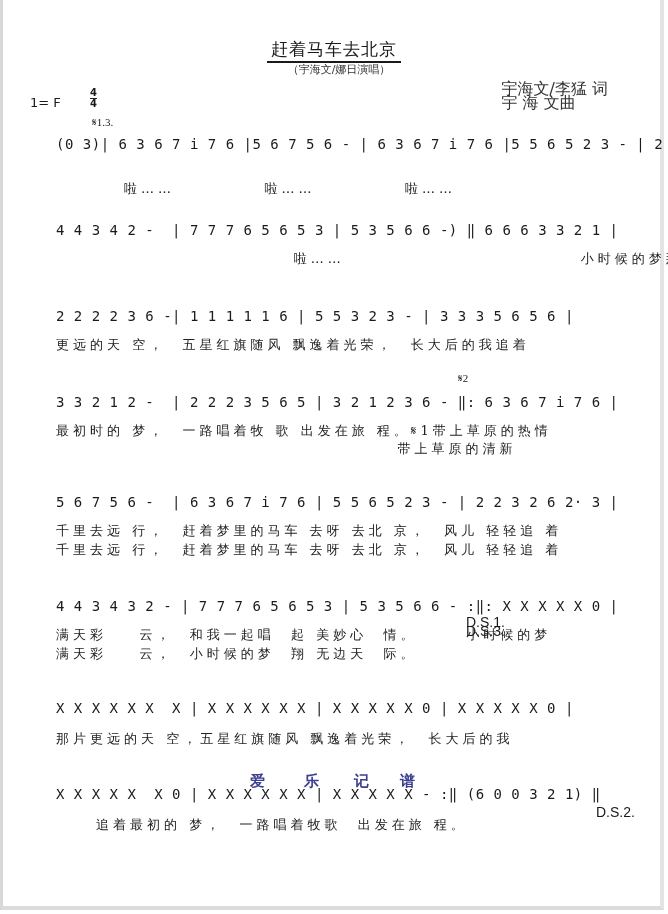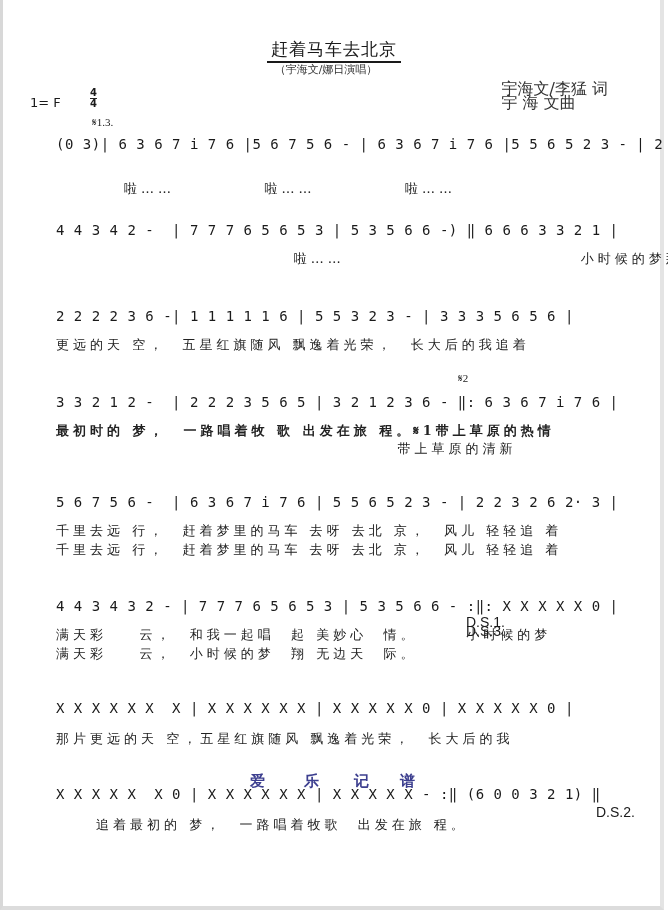--- a/index.html
+++ b/index.html
@@ -3,21 +3,21 @@
 <meta charset="utf-8">
 <style>
   html, body { margin:0; padding:0; background:#ffffff; }
   body { width:668px; height:914px; position:relative; overflow:hidden;
          font-family:"DejaVu Sans","Liberation Sans",sans-serif; color:#1a1a1a; }
   .frame { position:absolute; left:0; top:0; width:664px; height:910px;
            border-left:3px solid #d8d8d8; border-right:4px solid #e4e4e4; border-bottom:4px solid #dcdcdc; box-sizing:border-box; }
   .title { position:absolute; left:0; width:668px; top:38px; text-align:center;
            font-family:"DejaVu Serif","Liberation Serif",serif; font-weight:normal; font-size:17px; letter-spacing:1px; }
   .title span { border-bottom:2px solid #1a1a1a; padding:0 4px 2px 4px; }
-  .subtitle { position:absolute; left:0; width:652px; top:62px; text-align:center; font-size:11px; color:#333; }
+  .subtitle { position:absolute; left:0; width:652px; top:62px; text-align:center; font-size:11px; color:#333;padding-left:13px; }
   .credits { position:absolute; right:60px; top:82px; font-size:16px; line-height:14px; text-align:left; color:#333; }
   .key { position:absolute; left:30px; top:95px; font-size:13px; }
   .frac { position:absolute; left:90px; top:88px; font-size:10px; line-height:10px; text-align:center; font-weight:bold; }
   .frac div:first-child { border-bottom:1px solid #222; }
   .notes { position:absolute; left:56px; white-space:pre; font-family:"DejaVu Sans Mono","Liberation Mono",monospace; font-size:14px; letter-spacing:0.5px; }
   .lyric { position:absolute; left:56px; white-space:pre; font-family:"DejaVu Serif","Liberation Serif",serif; font-size:13px; letter-spacing:4px; color:#222; }
   .mark { position:absolute; font-size:11px; font-family:"Liberation Serif",serif; }
   .small { position:absolute; font-size:14px; font-family:"Liberation Sans",sans-serif; line-height:9px; }
   .watermark { position:absolute; top:772px; font-size:15px; font-weight:bold; color:#3d3f8f; font-family:"DejaVu Sans",sans-serif; }
 </style>
@@ -43,21 +43,21 @@
 <div class="lyric" style="top:180px;left:100px;margin-left:24px;">啦……           啦……           啦……</div>
 
 <div class="notes" style="top:222px;text-align:right;">4 4 3 4 2 -  | 7 7 7 6 5 6 5 3 | 5 3 5 6 6 -) ‖ 6 6 6 3 3 2 1 |</div>
 <div class="lyric" style="top:250px;left:180px;">              啦……                             小时候的梦那片</div>
 
 <div class="notes" style="top:308px;">2 2 2 2 3 6 -| 1 1 1 1 1 6 | 5 5 3 2 3 - | 3 3 3 5 6 5 6 |</div>
 <div class="lyric" style="top:336px;">更远的天 空，  五星红旗随风 飘逸着光荣，  长大后的我追着</div>
 
 <div class="mark" style="left:458px;top:372px;">𝄋2</div>
 <div class="notes" style="top:394px;">3 3 2 1 2 -  | 2 2 2 3 5 6 5 | 3 2 1 2 3 6 - ‖: 6 3 6 7 i 7 6 |</div>
-<div class="lyric" style="top:422px;font-weight:bold;">最初时的 梦，  一路唱着牧 歌 出发在旅 程。𝄋1带上草原的热情</div>
+<div class="lyric" style="top:422px;">最初时的 梦，  一路唱着牧 歌 出发在旅 程。𝄋1带上草原的热情</div>
 <div class="lyric" style="top:440px;">                                          带上草原的清新</div>
 
 <div class="notes" style="top:494px;">5 6 7 5 6 -  | 6 3 6 7 i 7 6 | 5 5 6 5 2 3 - | 2 2 3 2 6 2· 3 |</div>
 <div class="lyric" style="top:522px;">千里去远 行，  赶着梦里的马车 去呀 去北 京，  风儿 轻轻追 着</div>
 <div class="lyric" style="top:541px;">千里去远 行，  赶着梦里的马车 去呀 去北 京，  风儿 轻轻追 着</div>
 
 <div class="notes" style="top:598px;">4 4 3 4 3 2 - | 7 7 7 6 5 6 5 3 | 5 3 5 6 6 - :‖: X X X X X 0 |</div>
 <div class="small" style="left:466px;top:618px;">D.S.1.</div>
 <div class="small" style="left:466px;top:627px;">D.S.3.</div>
 <div class="lyric" style="top:626px;">满天彩    云，  和我一起唱  起 美妙心  情。      小时候的梦</div>

